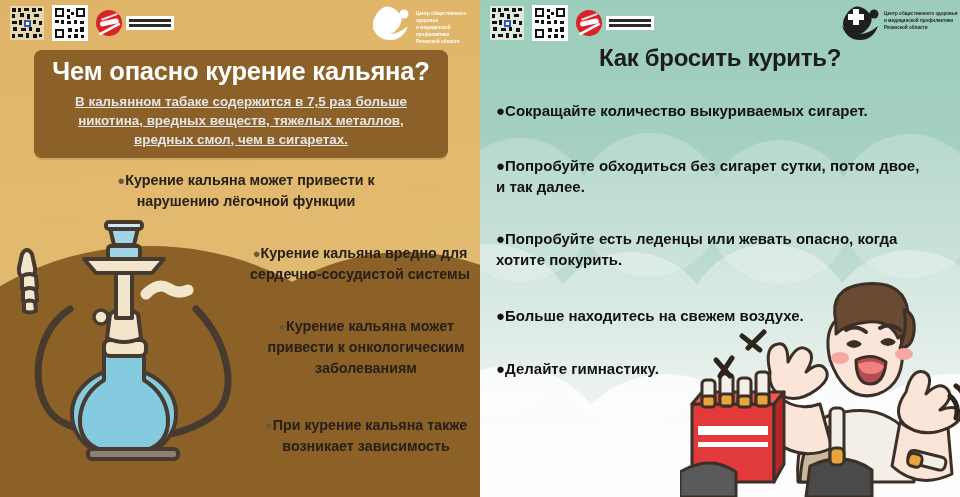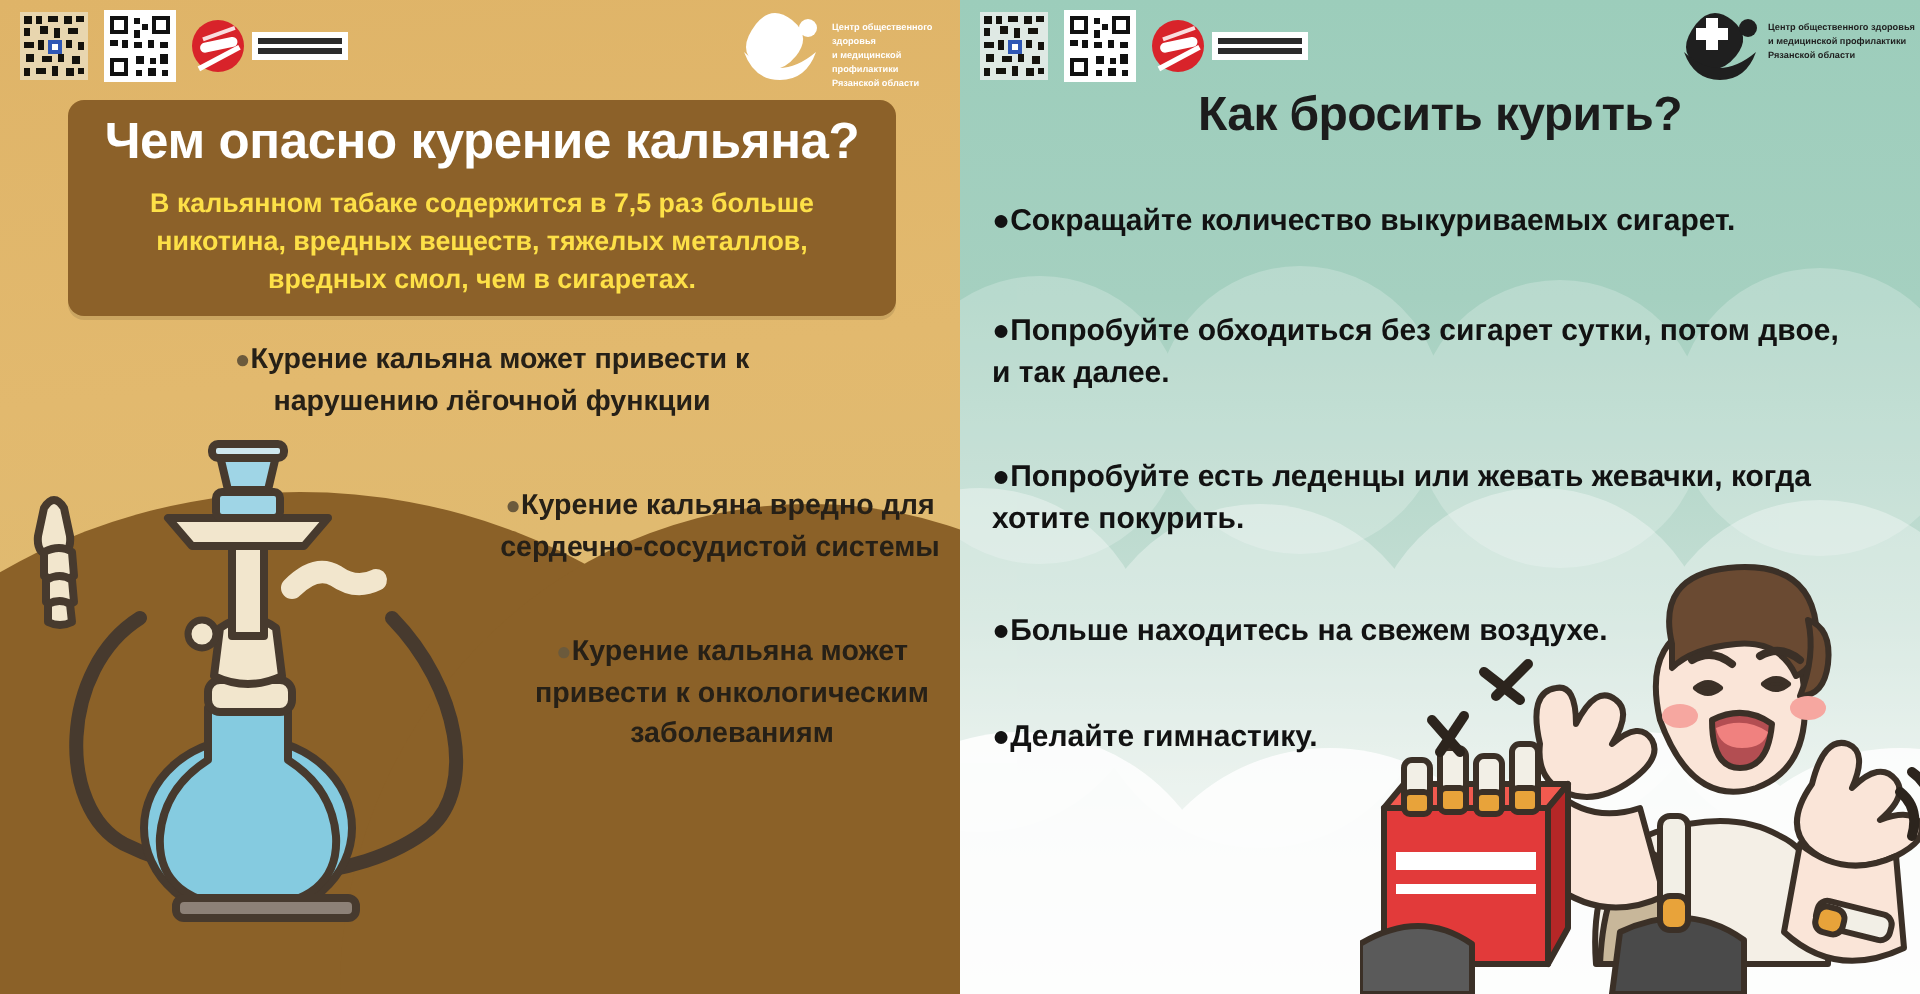--- a/index.html
+++ b/index.html
@@ -30,22 +30,22 @@
     background:#8c6129;border-radius:8px;
     box-shadow:0 2px 0 rgba(0,0,0,.10);
     display:flex;flex-direction:column;align-items:center;justify-content:flex-start;
     padding-top:7px;box-sizing:border-box;
   }
   .titlebox h1{
     margin:0;font-size:25.5px;font-weight:bold;color:#ffffff;letter-spacing:-.2px;
     font-family:"Liberation Sans", sans-serif;
   }
   .titlebox p{
-    margin:7px 14px 0;font-size:13.4px;line-height:1.40;color:#fde047;
-    text-align:center;font-weight:bold;
+    margin:7px 14px 0;font-size:13.4px;line-height:1.40;color:#e5e5e5;
+    text-align:center;font-weight:bold;text-decoration:underline;
   }
   .l-bullets{position:absolute;left:0;top:0;width:480px;height:425px;z-index:5;}
   .lb{
     position:absolute;color:#262017;font-size:14.3px;font-weight:bold;line-height:1.45;
   }
   .lb .dot{color:#6b5a3c;font-size:13px;}
   .lb-1{left:76px;top:170px;width:340px;text-align:center;}
   .lb-2{left:236px;top:243px;width:248px;text-align:center;}
   .lb-3{left:248px;top:316px;width:236px;text-align:center;}
   .lb-4{left:248px;top:415px;width:236px;text-align:center;}
@@ -207,20 +207,23 @@
 
     <div class="l-bullets">
       <div class="lb lb-1">
         <span class="dot">●</span><span>Курение кальяна может привести к нарушению лёгочной функции</span>
       </div>
       <div class="lb lb-2">
         <span class="dot">●</span><span>Курение кальяна вредно для сердечно-сосудистой системы</span>
       </div>
       <div class="lb lb-3">
         <span class="dot">●</span><span>Курение кальяна может привести к онкологическим заболеваниям</span>
+      </div>
+      <div class="lb lb-4">
+        <span class="dot">●</span><span>При курение кальяна также возникает зависимость</span>
       </div>
     </div>
   </div>
 
   <div class="panel-right">
 
     <div class="scallop">
       <svg width="480" height="497" viewBox="0 0 480 497" xmlns="http://www.w3.org/2000/svg">
         <g fill="#ffffff" opacity=".22">
           <circle cx="40" cy="210" r="72"></circle>
@@ -387,21 +390,21 @@
     </div>
 
     <div class="r-bullets">
       <div class="rb rb-1">
         <span class="dot">●</span><span>Сокращайте количество выкуриваемых сигарет.</span>
       </div>
       <div class="rb rb-2">
         <span class="dot">●</span><span>Попробуйте обходиться без сигарет сутки, потом двое, и так далее.</span>
       </div>
       <div class="rb rb-3">
-        <span class="dot">●</span><span>Попробуйте есть леденцы или жевать жевачки, когда хотите покурить.</span>
+        <span class="dot">●</span><span>Попробуйте есть леденцы или жевать опасно, когда хотите покурить.</span>
       </div>
       <div class="rb rb-4">
         <span class="dot">●</span><span>Больше находитесь на свежем воздухе.</span>
       </div>
       <div class="rb rb-5">
         <span class="dot">●</span><span>Делайте гимнастику.</span>
       </div>
     </div>
   </div>
 

